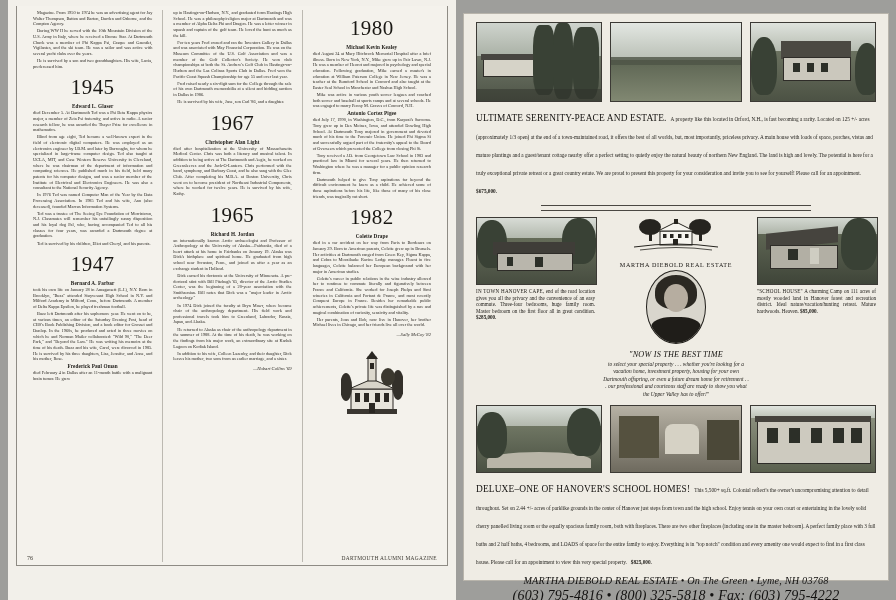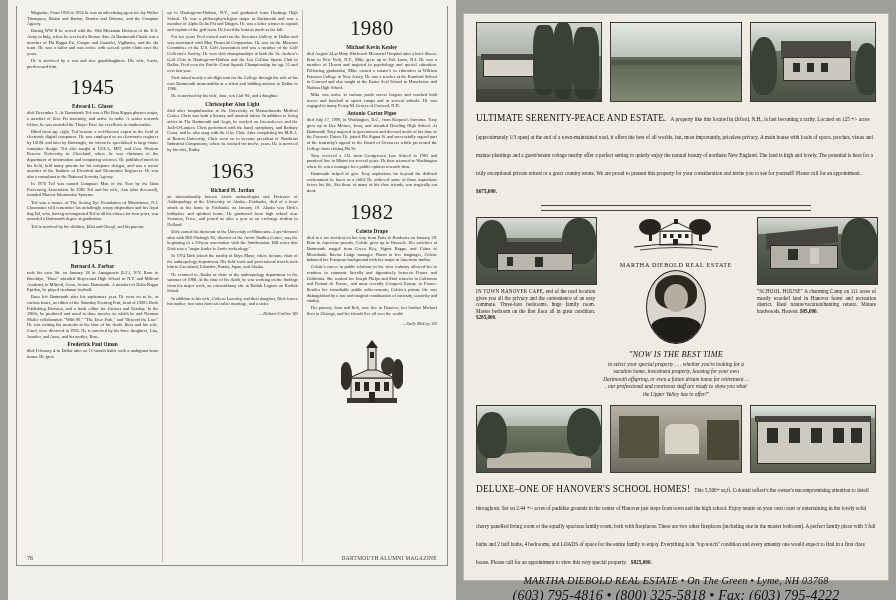--- a/index.html
+++ b/index.html
@@ -28,21 +28,21 @@
     background:#f4f2ec;
   }
   .cols{
     display:flex;
     gap:0;
     height:552px;
   }
   .col{
     width:33.33%;
     box-sizing:border-box;
-    padding:0 4px;
+    padding:0 10px;
     position:relative;
   }
   .col + .col{border-left:1px solid #bcb9b1;}
   .obit-body{
     font-size:4.35px;
     line-height:1.30;
     text-align:justify;
     color:#2a2722;
     margin:0 0 1.5px 0;
     text-indent:4px;
@@ -173,35 +173,36 @@
             <p class="obit-body">Magazine. From 1950 to 1974 he was an advertising agent for Jay Walter Thompson, Batton and Barton, Durden and Osborne, and the Compton Agency.</p>
             <p class="obit-body">During WW II he served with the 10th Mountain Division of the U.S. Army in Italy, where he received a Bronze Star. At Dartmouth Chuck was a member of Phi Kappa Psi, Casque and Gauntlet, Vigilantes, and the ski team. He was a sailor and was active with several yacht clubs over the years.</p>
             <p class="obit-body">He is survived by a son and two granddaughters. His wife, Lucia, predeceased him.</p>
             <div class="year">1945</div>
             <div class="name">Edward L. Glaser</div>
             <p class="obit-body noind">died December 5. At Dartmouth Ted was a Phi Beta Kappa physics major, a member of Zeta Psi fraternity, and active in radio. A senior research fellow, he was awarded the Thayer Prize for excellence in mathematics.</p>
             <p class="obit-body">Blind from age eight, Ted became a well-known expert in the field of electronic digital computers. He was employed as an electronics engineer by I.B.M. and later by Burroughs, for whom he specialized in large-frame computer design. Ted also taught at UCLA, MIT, and Case Western Reserve University in Cleveland, where he was chairman of the department of information and computing sciences. He published much in his field, held many patents for his computer designs, and was a senior member of the Institute of Electrical and Electronics Engineers. He was also a consultant to the National Security Agency.</p>
             <p class="obit-body">In 1976 Ted was named Computer Man of the Year by the Data Processing Association. In 1985 Ted and his wife, Ann (also deceased), founded Marcus Information Systems.</p>
             <p class="obit-body">Ted was a trustee of The Seeing Eye Foundation of Morristown, N.J. Classmates will remember his unfailingly sunny disposition and his loyal dog Pal, who, having accompanied Ted to all his classes for four years, was awarded a Dartmouth degree at graduation.</p>
             <p class="obit-body">Ted is survived by his children, Eliot and Cheryl, and his parents.</p>
-            <div class="year">1951</div>
+            <div class="year">1947</div>
             <div class="name">Bernard A. Farbar</div>
             <p class="obit-body noind">took his own life on January 28 in Amagansett (L.I.), N.Y. Born in Brooklyn, "Buzz" attended Stuyvesant High School in N.Y. and Milford Academy in Milford, Conn., before Dartmouth. A member of Delta Kappa Epsilon, he played freshman football.</p>
             <p class="obit-body">Buzz left Dartmouth after his sophomore year. He went on to be, at various times, an editor of the Saturday Evening Post, head of CBS's Book Publishing Division, and a book editor for Grosset and Dunlop. In the 1960s, he produced and acted in three movies on which he and Norman Mailer collaborated: "Wild 90," "The Deer Park," and "Beyond the Law." He was writing his memoirs at the time of his death. Buzz and his wife, Carol, were divorced in 1985. He is survived by his three daughters, Lisa, Jennifer, and Anne, and his mother, Rose.</p>
             <div class="name">Frederick Paul Oman</div>
             <p class="obit-body noind">died February 4 in Dallas after an 11-month battle with a malignant brain tumor. He grew</p>
           </div>
           <div class="col">
             <p class="obit-body noind">up in Hastings-on-Hudson, N.Y., and graduated form Hastings High School. He was a philosophy/religion major at Dartmouth and was a member of Alpha Delta Phi and Dragon. He was a letter winner in squash and captain of the golf team. He loved the hunt as much as the kill.</p>
             <p class="obit-body">For ten years Fred owned and ran the Investors Gallery in Dallas and was associated with May Financial Corporation. He was on the Museum Committee of the U.S. Golf Association and was a member of the Golf Collector's Society. He won club championships at both the St. Andrew's Golf Club in Hastings-on-Hudson and the Las Colinas Sports Club in Dallas. Fred won the Pacific Coast Squash Championship for age 55 and over last year.</p>
             <p class="obit-body">Fred raised nearly a six-digit sum for the College through the sale of his own Dartmouth memorabilia at a silent and bidding auction in Dallas in 1986.</p>
             <p class="obit-body">He is survived by his wife, Jane, son Carl '86, and a daughter.</p>
+            <div class="year">1967</div>
             <div class="name">Christopher Alan Light</div>
             <p class="obit-body noind">died after hospitalization at the University of Massachusetts Medical Center. Chris was both a literary and musical talent. In addition to being active at The Dartmouth and Aegis, he worked on Greensleeves and the Jack-O-Lantern. Chris performed with the band, symphony, and Barbary Coast, and he also sang with the Glee Club. After completing his M.B.A. at Boston University, Chris went on to become president of Northeast Industrial Components, where he worked for twelve years. He is survived by his wife, Kathy.</p>
-            <div class="year">1963</div>
+            <div class="year">1965</div>
             <div class="name">Richard H. Jordan</div>
             <p class="obit-body noind">an internationally known Arctic archaeologist and Professor of Anthropology at the University of Alaska—Fairbanks, died of a heart attack at his home in Fairbanks on January 19. Alaska was Dick's birthplace and spiritual home. He graduated from high school near Scranton, Penn., and joined us after a year as an exchange student in Holland.</p>
             <p class="obit-body">Dick earned his doctorate at the University of Minnesota. A pre-doctoral stint with Bill Fitzhugh '65, director of the Arctic Studies Center, was the beginning of a 20-year association with the Smithsonian. Bill notes that Dick was a "major leader in Arctic archeology."</p>
             <p class="obit-body">In 1974 Dick joined the faculty at Bryn Mawr, where became chair of the anthropology department. His field work and professional travels took him to Greenland, Labrador, Russia, Japan, and Alaska.</p>
             <p class="obit-body">He returned to Alaska as chair of the anthropology department in the summer of 1988. At the time of his death, he was working on the findings from his major work, an extraordinary site at Karluk Lagoon on Kodiak Island.</p>
             <p class="obit-body">In addition to his wife, Colleen Lazenby, and their daughter, Dick leaves his mother, two sons from an earlier marriage, and a sister.</p>
             <div class="byline">—Hobart Collins '69</div>
           </div>
           <div class="col">
             <div class="year">1980</div>

